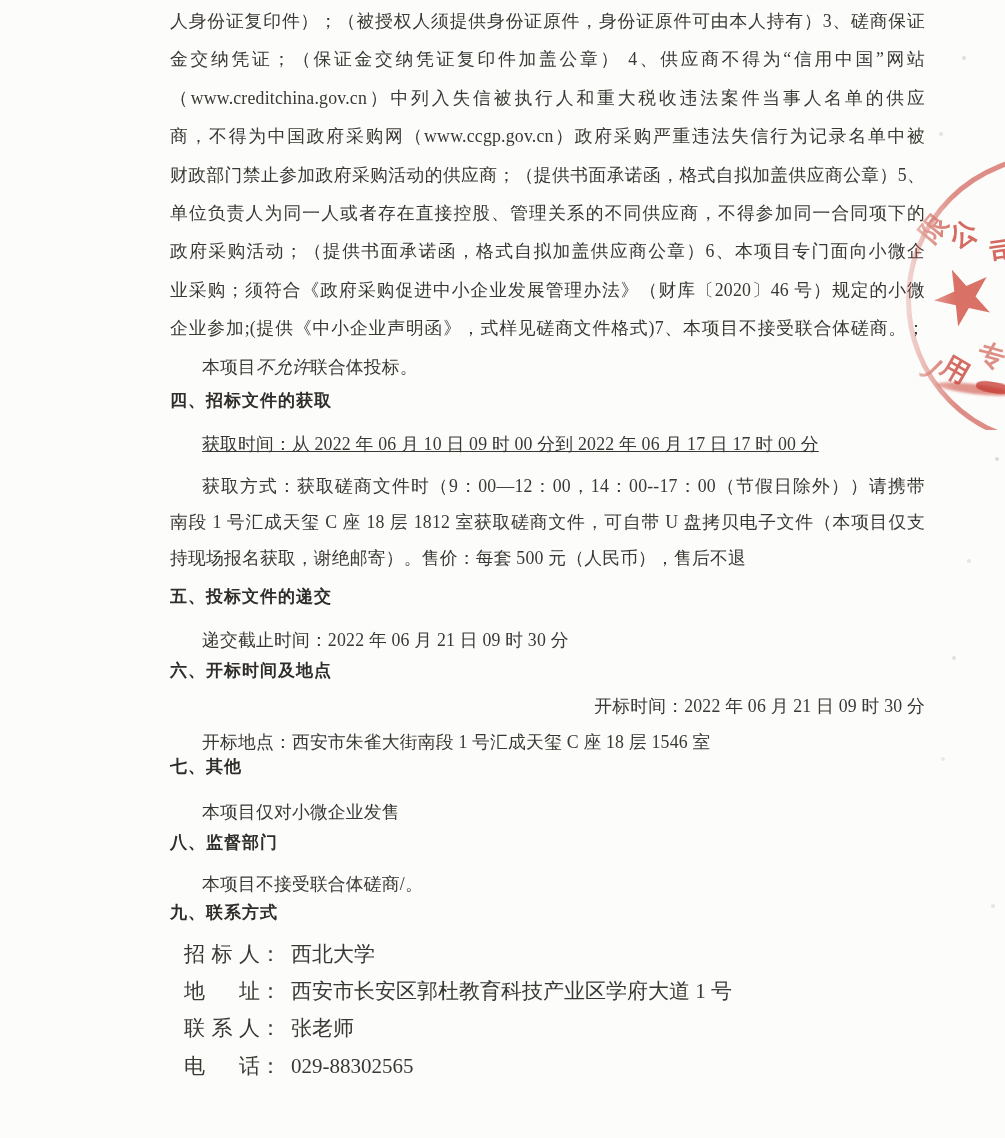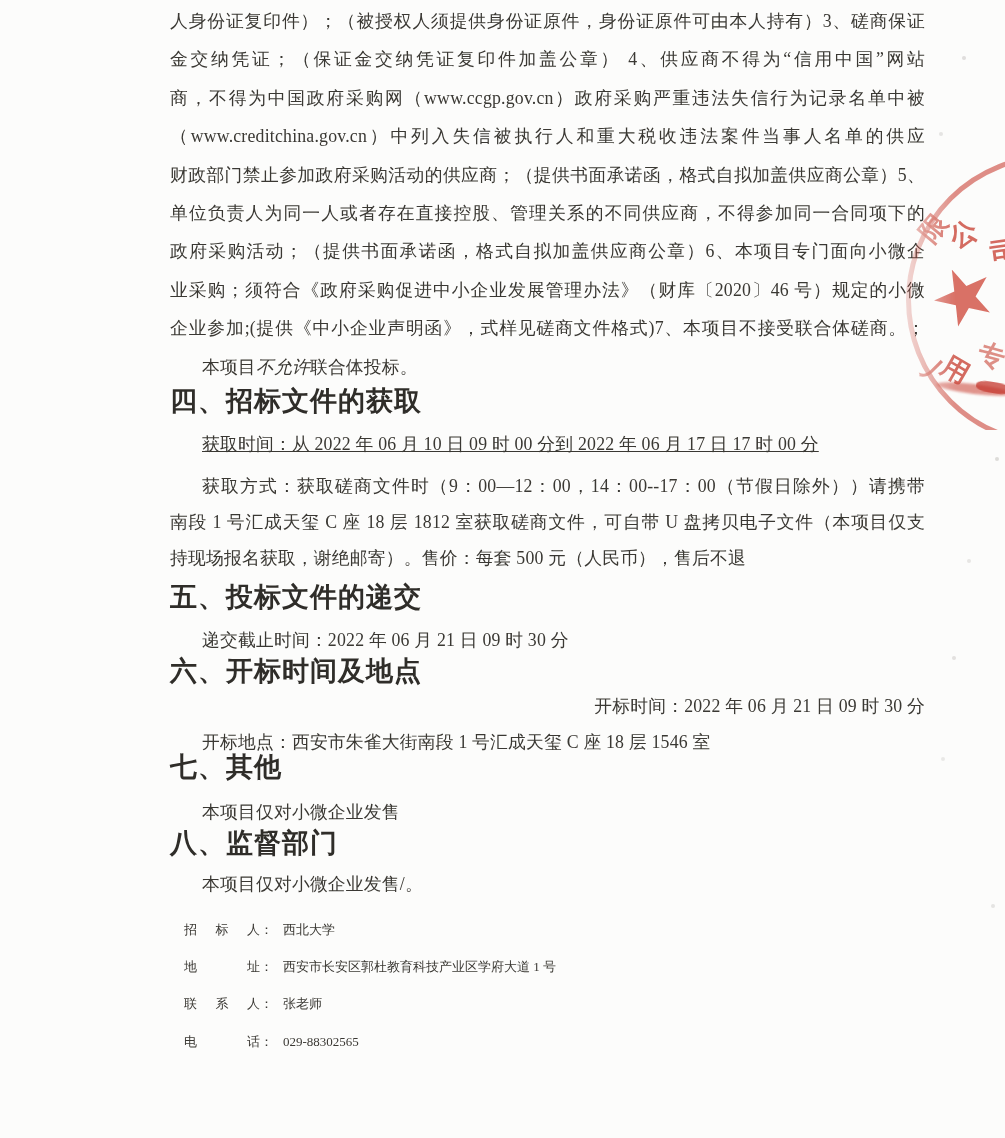--- a/index.html
+++ b/index.html
@@ -27,40 +27,40 @@
     width:755px;
     text-align:justify;
     text-align-last:justify;
     text-justify:inter-character;
   }
   .indent { padding-left:32px; }
   .kai { font-style:italic; }
   .sec-heading {
     font-family:"Liberation Sans", sans-serif;
     font-weight:700;
-    font-size:27px;
+    font-size:17px;
     line-height:26px;
     color:#2f2d29;
     letter-spacing:1px;
   }
   .item { line-height:36px; }
   .h4 { margin-top:2px; }
   .i-huoqu-time { margin-top:12px;text-decoration:underline; }
   .i-huoqu-way  { margin-top:6px; }
   .h5 { margin-top:8px; }
   .i-dijiao-time { margin-top:12px; }
   .h6 { margin-top:0; }
   .i-kaibiao-time { margin-top:4px;text-align:right; }
   .h7 { margin-top:-6px; }
   .i-xiaowei { margin-top:14px; }
   .h8 { margin-top:0; }
   .i-jiandu { margin-top:10px; }
   .h9 { margin-top:-2px; }
 
-  .contact-row { line-height:36px; font-size:13px; padding-left:14px; white-space:nowrap; }
+  .contact-row { line-height:36px; font-size:21px; padding-left:14px; white-space:nowrap; }
   .contact-row.r1 { margin-top:10px; }
   .contact-row.r2 { margin-top:1px; }
   .contact-row.r3 { margin-top:1px; }
   .contact-row.r4 { margin-top:2px; }
   .contact-label {
     display:inline-block; width:76px;
     text-align:justify; text-align-last:justify;
   }
   .contact-value { margin-left:10px; }
 
@@ -126,22 +126,22 @@
   }
 </style>
 </head>
 <body>
 
 <div class="page">
   <div class="content">
 
     <p class="body-line fill">人身份证复印件）；（被授权人须提供身份证原件，身份证原件可由本人持有）3、磋商保证</p>
     <p class="body-line fill">金交纳凭证；（保证金交纳凭证复印件加盖公章） 4、供应商不得为“信用中国”网站</p>
+    <p class="body-line fill">（www.creditchina.gov.cn）中列入失信被执行人和重大税收违法案件当事人名单的供应</p>
     <p class="body-line fill">商，不得为中国政府采购网（www.ccgp.gov.cn）政府采购严重违法失信行为记录名单中被</p>
-    <p class="body-line fill">（www.creditchina.gov.cn）中列入失信被执行人和重大税收违法案件当事人名单的供应</p>
     <p class="body-line fill">财政部门禁止参加政府采购活动的供应商；（提供书面承诺函，格式自拟加盖供应商公章）5、</p>
     <p class="body-line fill">单位负责人为同一人或者存在直接控股、管理关系的不同供应商，不得参加同一合同项下的</p>
     <p class="body-line fill">政府采购活动；（提供书面承诺函，格式自拟加盖供应商公章）6、本项目专门面向小微企</p>
     <p class="body-line fill">业采购；须符合《政府采购促进中小企业发展管理办法》（财库〔2020〕46 号）规定的小微</p>
     <p class="body-line fill">企业参加;(提供《中小企业声明函》，式样见磋商文件格式)7、本项目不接受联合体磋商。；</p>
     <p class="body-line indent"><span>本项目</span><span class="kai">不允许</span><span>联合体投标。</span></p>
 
     <h2 class="sec-heading h4">四、招标文件的获取</h2>
     <p class="body-line item indent i-huoqu-time">获取时间：从 2022 年 06 月 10 日  09 时 00 分到 2022 年 06 月 17 日  17 时 00 分</p>
     <p class="body-line item indent fill i-huoqu-way">获取方式：获取磋商文件时（9：00—12：00，14：00--17：00（节假日除外））请携带</p>
@@ -152,22 +152,23 @@
     <p class="body-line item indent i-dijiao-time">递交截止时间：2022 年 06 月 21 日  09 时 30 分</p>
 
     <h2 class="sec-heading h6">六、开标时间及地点</h2>
     <p class="body-line item indent i-kaibiao-time">开标时间：2022 年 06 月 21 日  09 时 30 分</p>
     <p class="body-line item indent">开标地点：西安市朱雀大街南段 1 号汇成天玺 C 座 18 层 1546 室</p>
 
     <h2 class="sec-heading h7">七、其他</h2>
     <p class="body-line item indent i-xiaowei">本项目仅对小微企业发售</p>
 
     <h2 class="sec-heading h8">八、监督部门</h2>
-    <p class="body-line item indent i-jiandu">本项目仅对小微企业发售/。</p>
+    <p class="body-line item indent i-jiandu">本项目不接受联合体磋商/。</p>
 
+    <h2 class="sec-heading h9">九、联系方式</h2>
     <p class="contact-row r1"><span class="contact-label">招标人</span><span>：</span><span class="contact-value">西北大学</span></p>
     <p class="contact-row r2"><span class="contact-label">地址</span><span>：</span><span class="contact-value">西安市长安区郭杜教育科技产业区学府大道 1 号</span></p>
     <p class="contact-row r3"><span class="contact-label">联系人</span><span>：</span><span class="contact-value">张老师</span></p>
     <p class="contact-row r4"><span class="contact-label">电话</span><span>：</span><span class="contact-value">029-88302565</span></p>
   </div>
 
   <div class="stamp">
     <div class="stamp-circle"></div>
     <div class="stamp-star"></div>
     <span class="stamp-char sc-xian">限</span>

